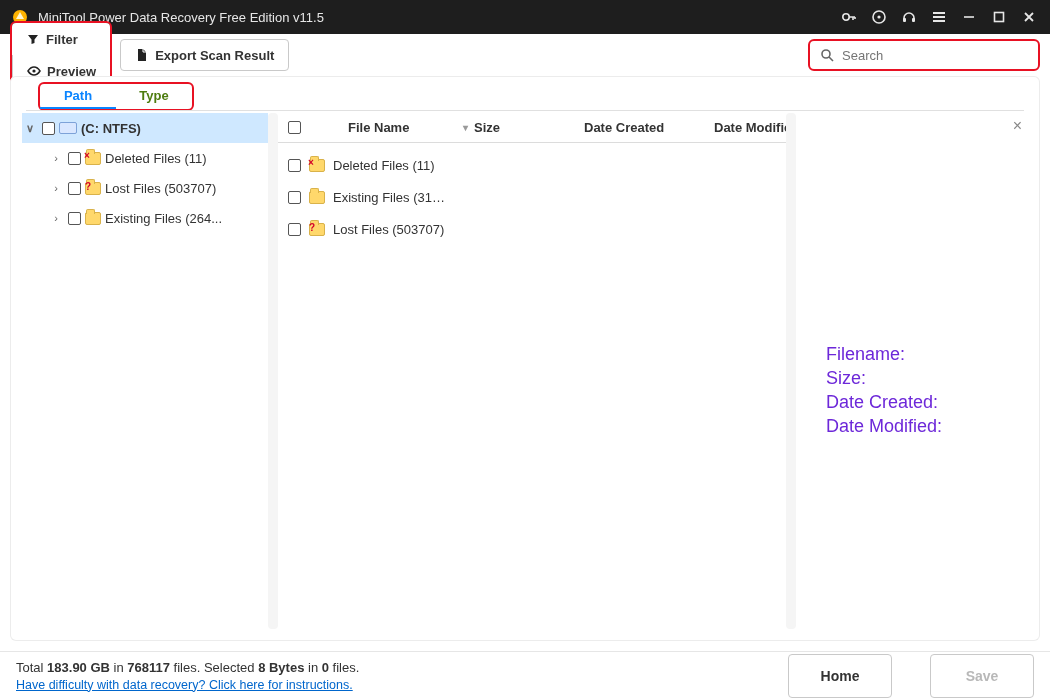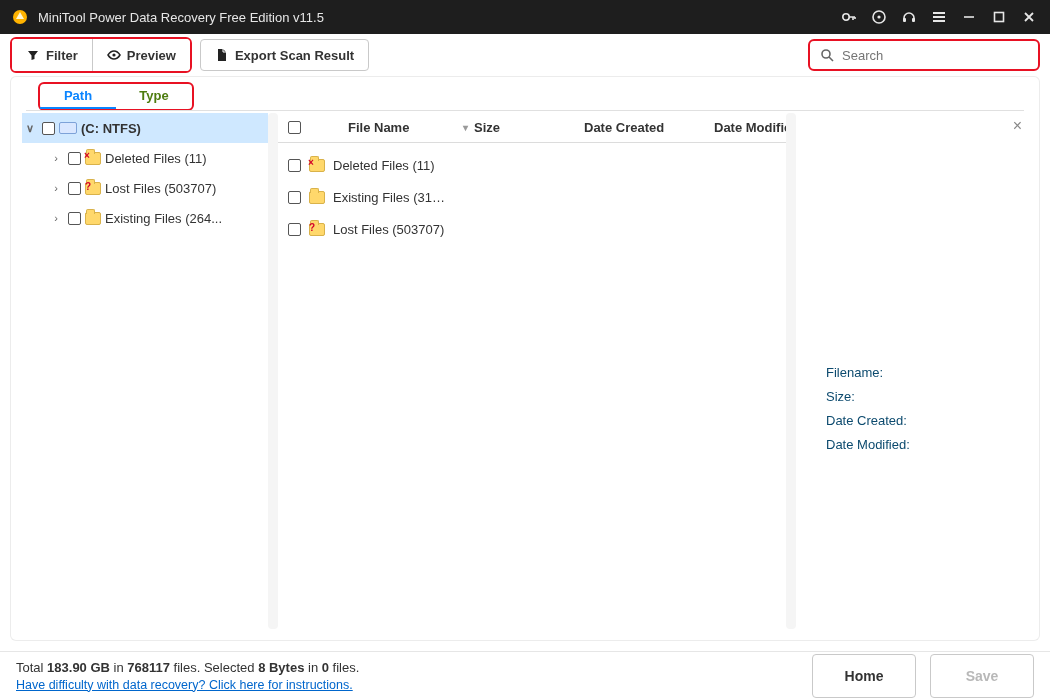--- a/index.html
+++ b/index.html
@@ -31,21 +31,21 @@
   
   .toolbar {
     height:42px; display:flex; align-items:center; padding:5px 10px; gap:8px;
     background:var(--body-bg);
   }
   .btn {
     height:32px; display:flex; align-items:center; gap:6px; padding:0 14px;
     border:1px solid #c9c9c9; border-radius:4px; background:#fff; font-size:13px; font-weight:600;
   }
   .btn .ico{ width:14px; display:flex; align-items:center; justify-content:center;}
-  .btn-group { display:flex; border:2px solid var(--red-hl); border-radius:6px; overflow:hidden; }
+  .btn-group { display:flex; border:2px solid var(--red-hl); border-radius:6px; overflow:hidden;flex-direction:column; }
   .btn-group .btn { border:none; border-radius:0; font-weight:700;}
   .btn-group .btn + .btn { border-left:1px solid #c9c9c9; }
   .toolbar .spacer { flex:1 1 auto; }
   .searchwrap {
     display:flex; align-items:center; gap:6px; height:32px; width:232px;
     border:2px solid var(--red-hl); border-radius:6px; padding:0 10px; color:#888;
   }
   .searchwrap input { border:none; outline:none; flex:1; font-size:13px; background:transparent; color:#444;}
   
   .main {
@@ -96,34 +96,34 @@
   .list-head .col-name { width:162px; display:flex; align-items:center; gap:4px;padding-left:36px;}
   .list-head .sortarr { color:#9a9a9a; font-size:10px; margin-left:auto; padding-right:6px;}
   .list-head .col-size { width:110px; }
   .list-head .col-dc { width:130px; }
   .list-head .col-dm { flex:1; overflow:hidden; white-space:nowrap; }
   .list-body { padding:6px 0 0 10px; }
   .lrow { display:flex; align-items:center; height:32px; gap:8px; font-size:13px;}
   .lrow .name { white-space:nowrap; overflow:hidden; text-overflow:ellipsis; max-width:150px;}
   
   .col.detail .close { position:absolute; top:4px; right:6px; color:#888; font-size:16px;}
-  .detail-body { position:absolute; top:248px; left:30px; right:10px; font-size:13px; color:#0c4a6e; line-height:24px;}
+  .detail-body { position:absolute; top:229px; left:30px; right:10px; font-size:18px; color:#6d28d9; line-height:24px;}
   
   .footer {
     height:49px; border-top:1px solid #e6e6e6; background:#fff;
     display:flex; align-items:center; padding:4px 16px; gap:14px;
   }
   .footer .stats { font-size:13px; line-height:17px; }
   .footer .stats a { color:var(--link); text-decoration:underline; font-size:12.5px;}
   .footer .spacer{flex:1;}
   .footer .fbtn {
     width:104px; height:44px; display:flex; align-items:center; justify-content:center;
     border:1px solid #c9c9c9; border-radius:4px; font-size:14px; font-weight:700; background:#fff;
   }
-  .footer .fbtn.disabled { color:#b8b8b8; }
+  .footer .fbtn.disabled { color:#b8b8b8;margin-left:24px; }
   svg { display:block; }
 </style>
 </head>
 <body>
 
 <div class="titlebar">
   <span class="app-icon">
     <svg width="18" height="18" viewBox="0 0 18 18">
         <circle cx="9" cy="9" r="7" fill="#ffb300"></circle>
         <path d="M5 11 L9 4 L13 11 Z" fill="#fff6d5"></path>

